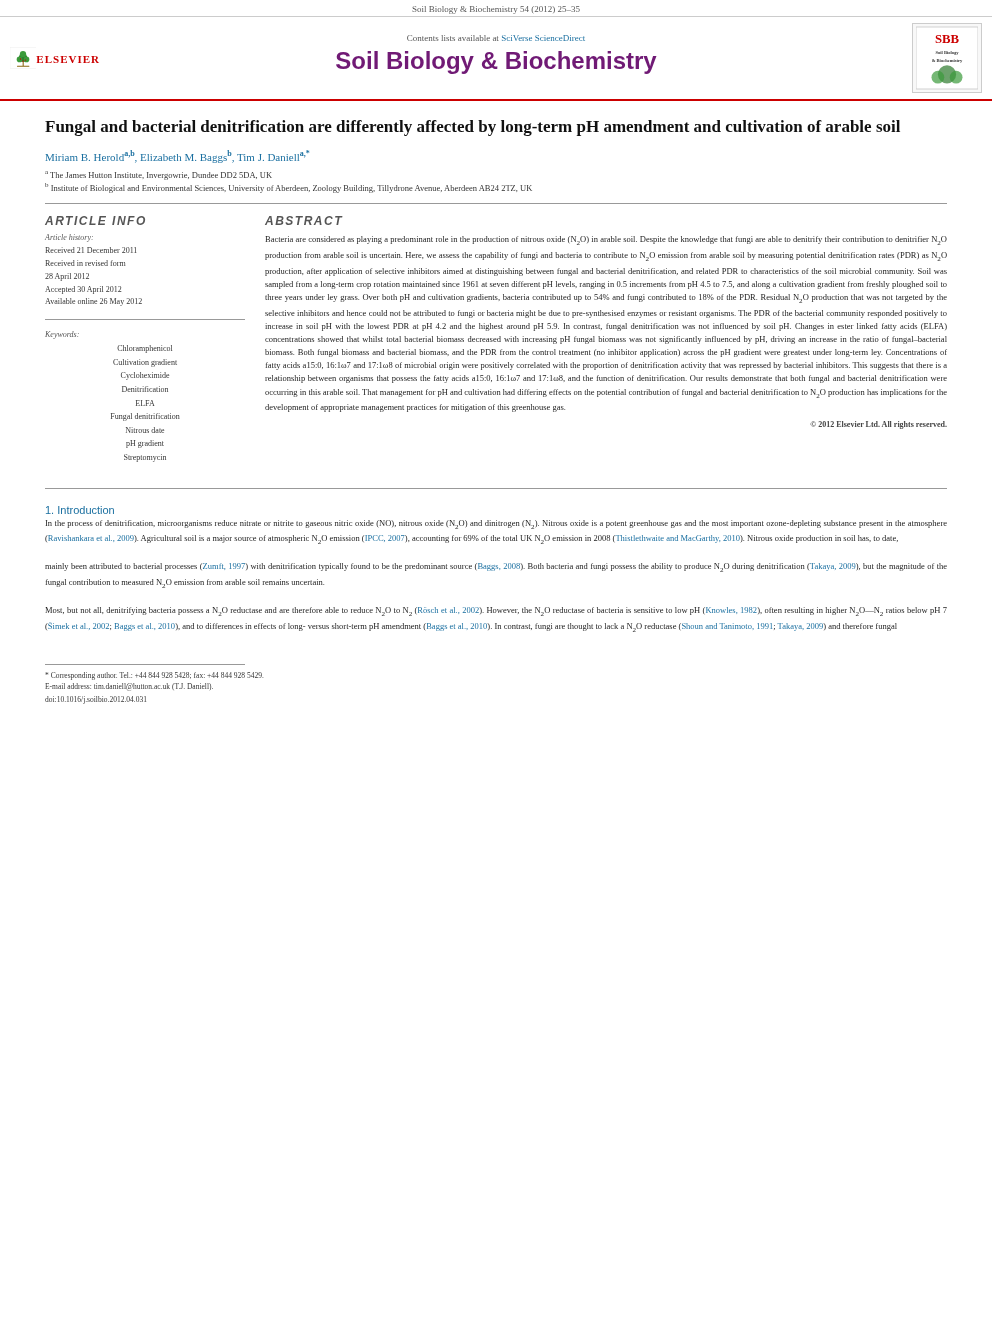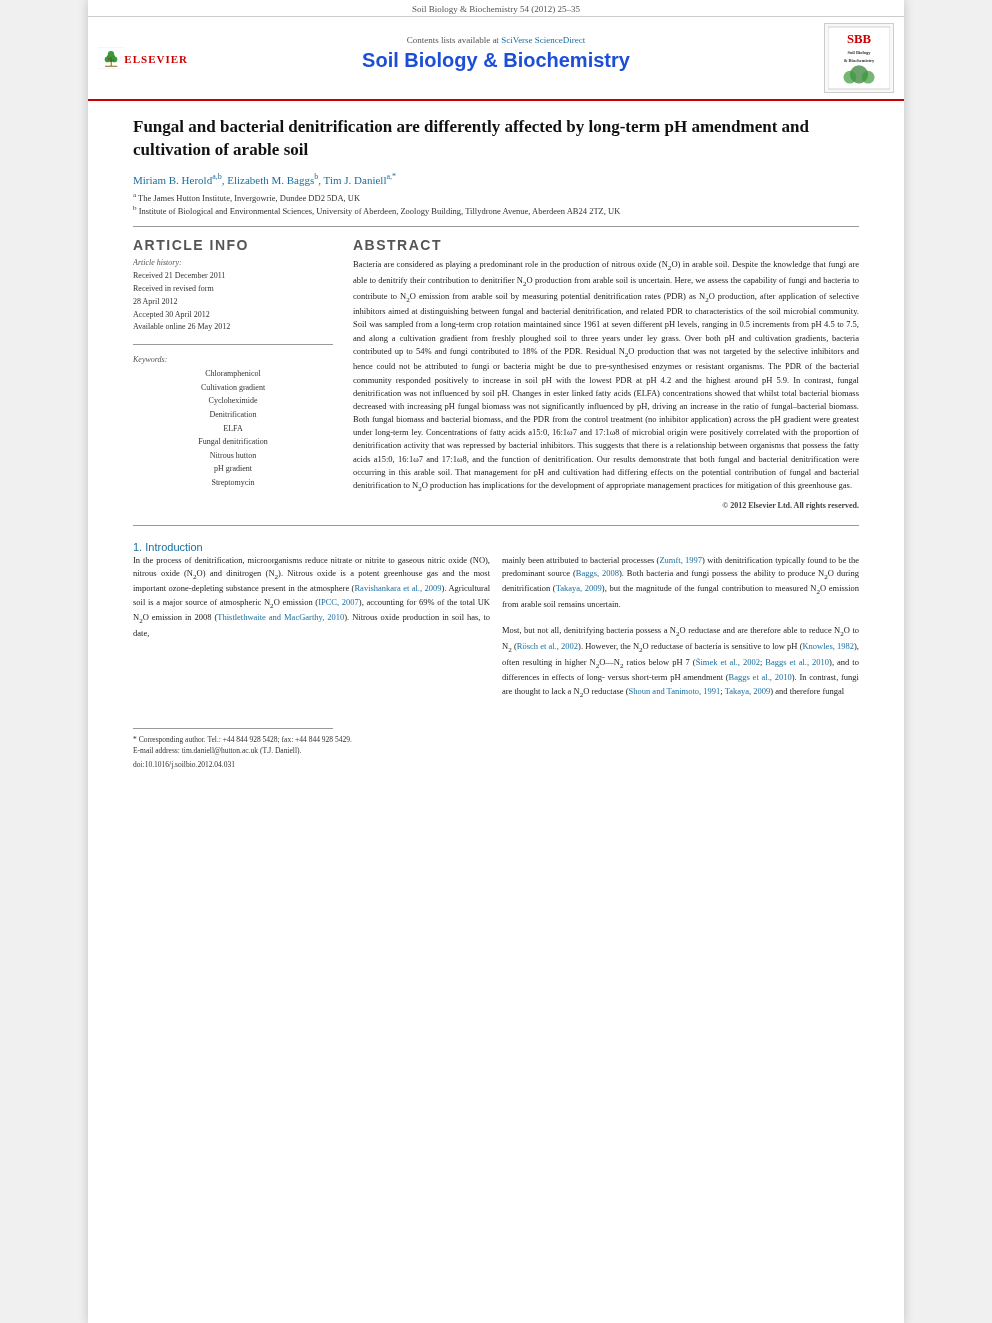--- a/index.html
+++ b/index.html
@@ -6,21 +6,21 @@
     body {
       font-family: 'Times New Roman', Times, serif;
       font-size: 10px;
       background: #f0f0f0;
       display: flex;
       justify-content: center;
       align-items: flex-start;
       min-height: 100vh;
     }
     .page {
-      width: 816px;
+      width: 992px;
       min-height: 1323px;
       background: #fff;
       padding: 0;
       box-shadow: 0 0 10px rgba(0,0,0,0.2);
     }
     
     .top-bar {
       text-align: center;
       font-size: 9px;
       color: #555;
@@ -52,23 +52,23 @@
       flex: 1;
       text-align: center;
       padding: 0 10px;
     }
     .sciverse-line {
       font-size: 9px;
       color: #555;
       margin-bottom: 4px;
     }
     .journal-title {
-      font-size: 20px;
-      font-weight: bold;
-      color: #1d4ed8;
+      font-size: 24px;
+      font-weight: bold;
+      color: #701a75;
       font-family: Arial, sans-serif;
       margin-bottom: 9px;
     }
     .journal-homepage {
       font-size: 9px;
       color: #555;
     }
     .journal-logo-right {
       width: 90px;
       display: flex;
@@ -100,20 +100,21 @@
       line-height: 1.35;
       font-family: Liberation Serif, serif;
     }
     .authors {
       font-size: 11px;
       color: #1a6fa0;
       margin-bottom: 5px;
     }
     .authors sup {
       font-size: 8px;
+      font-weight: bold;
     }
     .affiliation {
       font-size: 8.5px;
       color: #333;
       margin-bottom: 2px;
     }
     .affiliation sup {
       font-size: 7px;
     }
     .divider {
@@ -128,27 +129,28 @@
       margin-top: 5px;
     }
     .col-left {
       width: 200px;
       flex-shrink: 0;
     }
     .col-right {
       flex: 1;
     }
     .section-label {
-      font-size: 14px;
+      font-size: 12px;
       font-weight: bold;
       letter-spacing: 1.5px;
       color: #555;
       text-transform: uppercase;
       margin-bottom: 5px;
       font-family: Arial, sans-serif;
+      font-style: italic;
     }
     .article-info-section {
       margin-bottom: 8px;
     }
     .info-label {
       font-size: 8px;
       font-style: italic;
       color: #555;
       margin-bottom: 3px;
     }
@@ -189,20 +191,21 @@
     .section-title {
       font-size: 11px;
       font-weight: normal;
       color: #1a6fa0;
       margin-bottom: 1px;
       font-family: Arial, sans-serif;
     }
     .intro-two-col {
       display: flex;
       gap: 12px;
+      flex-direction: column;
     }
     .intro-col {
       flex: 1;
       font-size: 8.5px;
       color: #222;
       line-height: 1.55;
       text-align: justify;
     }
     .footnote-divider {
       border: none;
@@ -321,21 +324,21 @@
 
         <div class="article-info-section">
           <div class="keywords-label">Keywords:</div>
           <div class="keywords-list">
             <div>Chloramphenicol</div>
             <div>Cultivation gradient</div>
             <div>Cycloheximide</div>
             <div>Denitrification</div>
             <div>ELFA</div>
             <div>Fungal denitrification</div>
-            <div>Nitrous hutton</div>
+            <div>Nitrous date</div>
             <div>pH gradient</div>
             <div>Streptomycin</div>
           </div>
         </div>
       </div>
 
       <div class="col-right">
         <div class="section-label">ABSTRACT</div>
         <div class="abstract-text">
           Bacteria are considered as playing a predominant role in the production of nitrous oxide (N<sub>2</sub>O) in arable soil. Despite the knowledge that fungi are able to denitrify their contribution to denitrifier N<sub>2</sub>O production from arable soil is uncertain. Here, we assess the capability of fungi and bacteria to contribute to N<sub>2</sub>O emission from arable soil by measuring potential denitrification rates (PDR) as N<sub>2</sub>O production, after application of selective inhibitors aimed at distinguishing between fungal and bacterial denitrification, and related PDR to characteristics of the soil microbial community. Soil was sampled from a long-term crop rotation maintained since 1961 at seven different pH levels, ranging in 0.5 increments from pH 4.5 to 7.5, and along a cultivation gradient from freshly ploughed soil to three years under ley grass. Over both pH and cultivation gradients, bacteria contributed up to 54% and fungi contributed to 18% of the PDR. Residual N<sub>2</sub>O production that was not targeted by the selective inhibitors and hence could not be attributed to fungi or bacteria might be due to pre-synthesised enzymes or resistant organisms. The PDR of the bacterial community responded positively to increase in soil pH with the lowest PDR at pH 4.2 and the highest around pH 5.9. In contrast, fungal denitrification was not influenced by soil pH. Changes in ester linked fatty acids (ELFA) concentrations showed that whilst total bacterial biomass decreased with increasing pH fungal biomass was not significantly influenced by pH, driving an increase in the ratio of fungal–bacterial biomass. Both fungal biomass and bacterial biomass, and the PDR from the control treatment (no inhibitor application) across the pH gradient were greatest under long-term ley. Concentrations of fatty acids a15:0, 16:1ω7 and 17:1ω8 of microbial origin were positively correlated with the proportion of denitrification activity that was repressed by bacterial inhibitors. This suggests that there is a relationship between organisms that possess the fatty acids a15:0, 16:1ω7 and 17:1ω8, and the function of denitrification. Our results demonstrate that both fungal and bacterial denitrification were occurring in this arable soil. That management for pH and cultivation had differing effects on the potential contribution of fungal and bacterial denitrification to N<sub>2</sub>O production has implications for the development of appropriate management practices for mitigation of this greenhouse gas.

